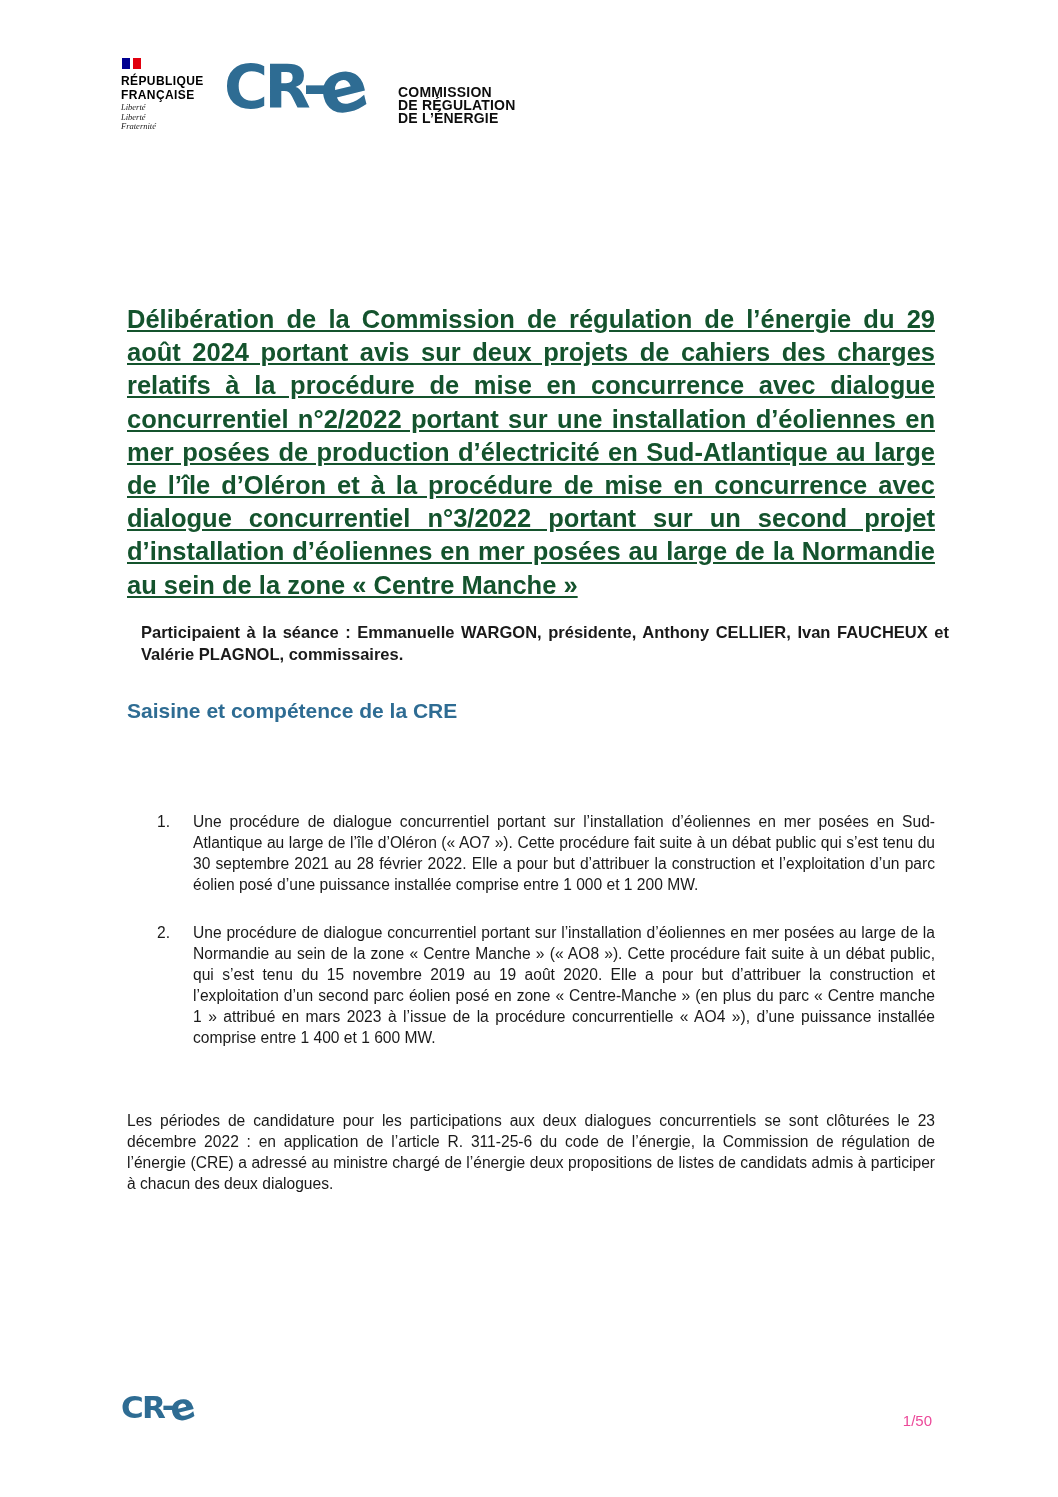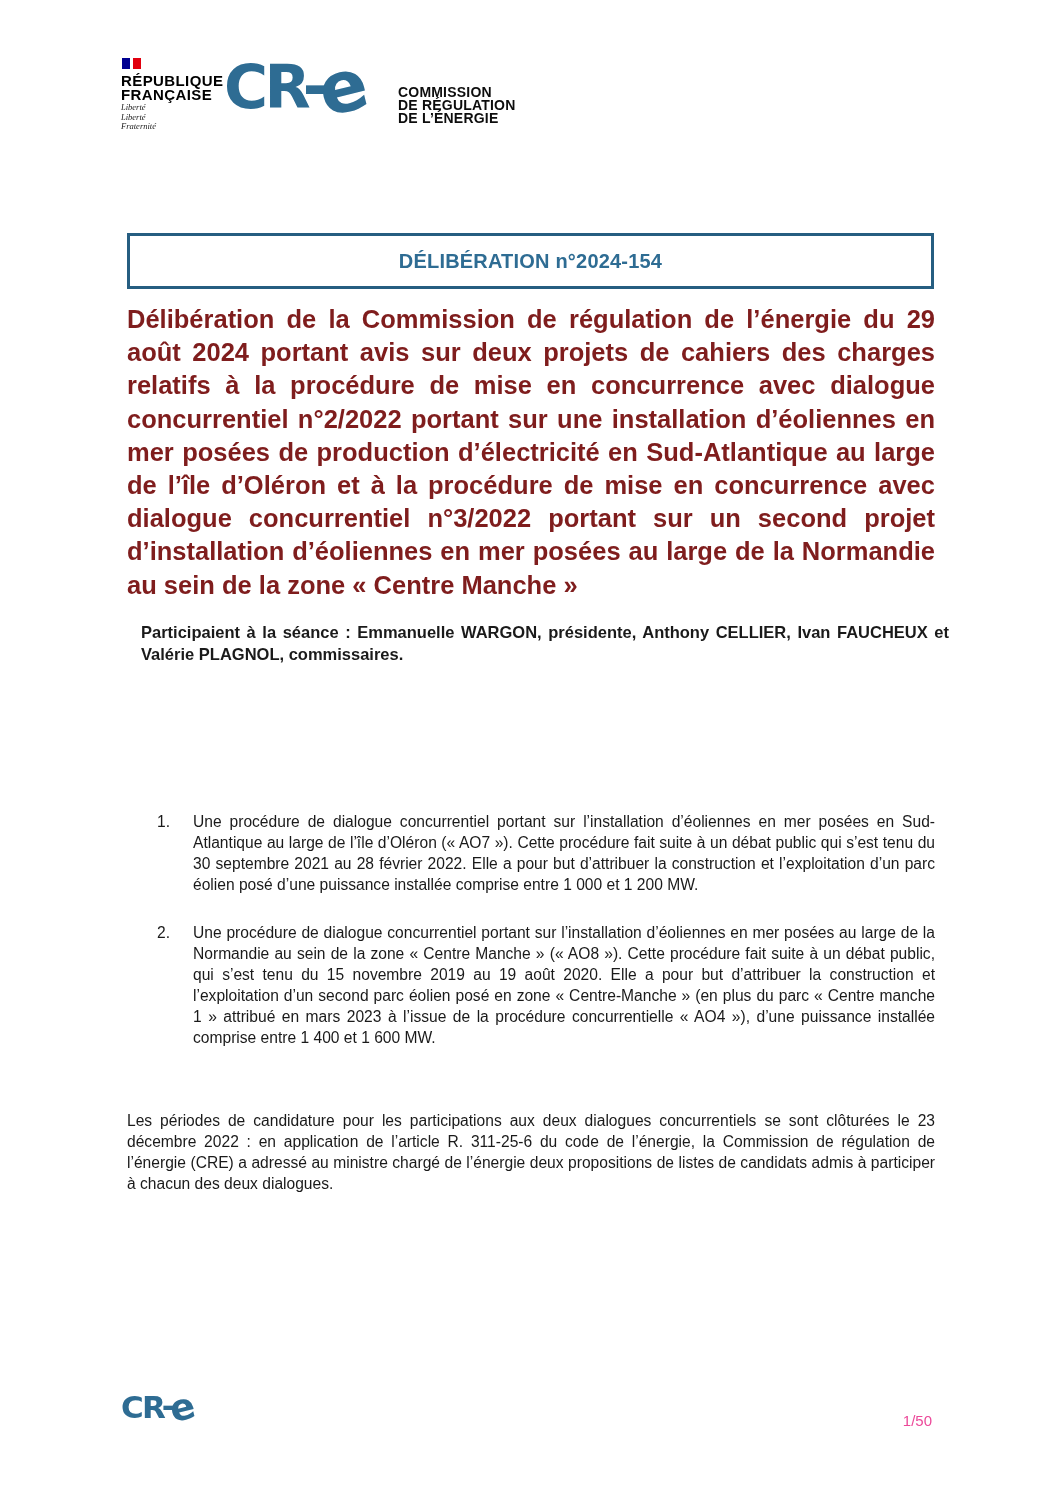--- a/index.html
+++ b/index.html
@@ -13,21 +13,21 @@
     color:#1a1a1a;
     overflow:hidden;
   }
 
   
   .marianne { position:absolute; left:121px; top:58px; }
   .flag { display:flex; height:11px; width:20px; margin-left:1px; margin-bottom:5px; }
   .f-blue  { width:8px; background:#000091; }
   .f-white { width:3px; background:#ffffff; }
   .f-red   { width:8px; background:#e1000f; }
-  .rf-name { font-weight:bold; font-size:15px; line-height:14px; letter-spacing:0.4px; color:#000000; }
+  .rf-name { font-weight:bold; font-size:12px; line-height:14px; letter-spacing:0.4px; color:#000000; }
   .rf-motto { margin-top:1px; font-family:"Liberation Serif", serif; font-style:italic;
               font-size:8.5px; line-height:9.5px; color:#222222; }
 
   
   .cre-mark { font-family:"DejaVu Sans", sans-serif; font-weight:bold;
               color:#2e6c93; letter-spacing:-0.06em; white-space:nowrap; }
   .cre-mark .cre-dash { display:inline-block; margin:0 -0.09em 0 -0.07em; transform:translateY(-0.02em); }
   .cre-mark .cre-e { display:inline-block; font-size:1.18em; line-height:0;
                      transform:rotate(-14deg); vertical-align:-0.055em; }
   .cre-logo   { position:absolute; left:224px; top:48px; font-size:60px; line-height:78px; }
@@ -39,22 +39,22 @@
     position:absolute; left:127px; top:233px; width:807px; height:56px;
     border:3px solid #265e81;
     display:flex; align-items:center; justify-content:center;
   }
   .banner span { font-weight:bold; font-size:20px; color:#2e6c93; letter-spacing:0.2px; }
 
   
   .doc-title {
     position:absolute; left:127px; top:303px; width:808px;
     font-weight:bold; font-size:25.5px; line-height:33.2px;
-    color:#7f1d1d;
-    text-align:justify; text-align-last:left;
+    color:#14532d;
+    text-align:justify; text-align-last:left;text-decoration:underline;
   }
 
   
   .participants {
     position:absolute; left:141px; top:622px; width:808px;
     font-weight:bold; font-size:16.5px; line-height:21.5px;
     color:#1a1a1a; text-align:justify; text-align-last:left;
   }
 
   
@@ -111,28 +111,26 @@
 
   <div class="cre-logo cre-mark">
     <span class="cre-cr">CR</span><span class="cre-dash">-</span><span class="cre-e">e</span>
   </div>
   <div class="cre-caption">
     <div>COMMISSION</div>
     <div>DE RÉGULATION</div>
     <div>DE L’ÉNERGIE</div>
   </div>
 
-  <div class="banner">
-    <span>DÉLIBÉRATION n°2024-154</span>
-  </div>
 
   <p class="doc-title">Délibération de la Commission de régulation de l’énergie du 29 août 2024 portant avis sur deux projets de cahiers des charges relatifs à la procédure de mise en concurrence avec dialogue concurrentiel n°2/2022 portant sur une installation d’éoliennes en mer posées de production d’électricité en Sud-Atlantique au large de l’île d’Oléron et à la procédure de mise en concurrence avec dialogue concurrentiel n°3/2022 portant sur un second projet d’installation d’éoliennes en mer posées au large de la Normandie au sein de la zone « Centre Manche »</p>
 
   <p class="participants">Participaient à la séance : Emmanuelle WARGON, présidente, Anthony CELLIER, Ivan FAUCHEUX et Valérie PLAGNOL, commissaires.</p>
 
+  <h2 class="section-heading">Saisine et compétence de la CRE</h2>
 
 
   <div class="list-item li-1">
     <span class="num">1.</span>
     <span class="txt">Une procédure de dialogue concurrentiel portant sur l’installation d’éoliennes en mer posées en Sud-Atlantique au large de l’île d’Oléron (« AO7 »). Cette procédure fait suite à un débat public qui s’est tenu du 30 septembre 2021 au 28 février 2022. Elle a pour but d’attribuer la construction et l’exploitation d’un parc éolien posé d’une puissance installée comprise entre 1 000 et 1 200 MW.</span>
   </div>
   <div class="list-item li-2">
     <span class="num">2.</span>
     <span class="txt">Une procédure de dialogue concurrentiel portant sur l’installation d’éoliennes en mer posées au large de la Normandie au sein de la zone « Centre Manche » (« AO8 »). Cette procédure fait suite à un débat public, qui s’est tenu du 15 novembre 2019 au 19 août 2020. Elle a pour but d’attribuer la construction et l’exploitation d’un second parc éolien posé en zone « Centre-Manche » (en plus du parc « Centre manche 1 » attribué en mars 2023 à l’issue de la procédure concurrentielle « AO4 »), d’une puissance installée comprise entre 1 400 et 1 600 MW.</span>
   </div>

